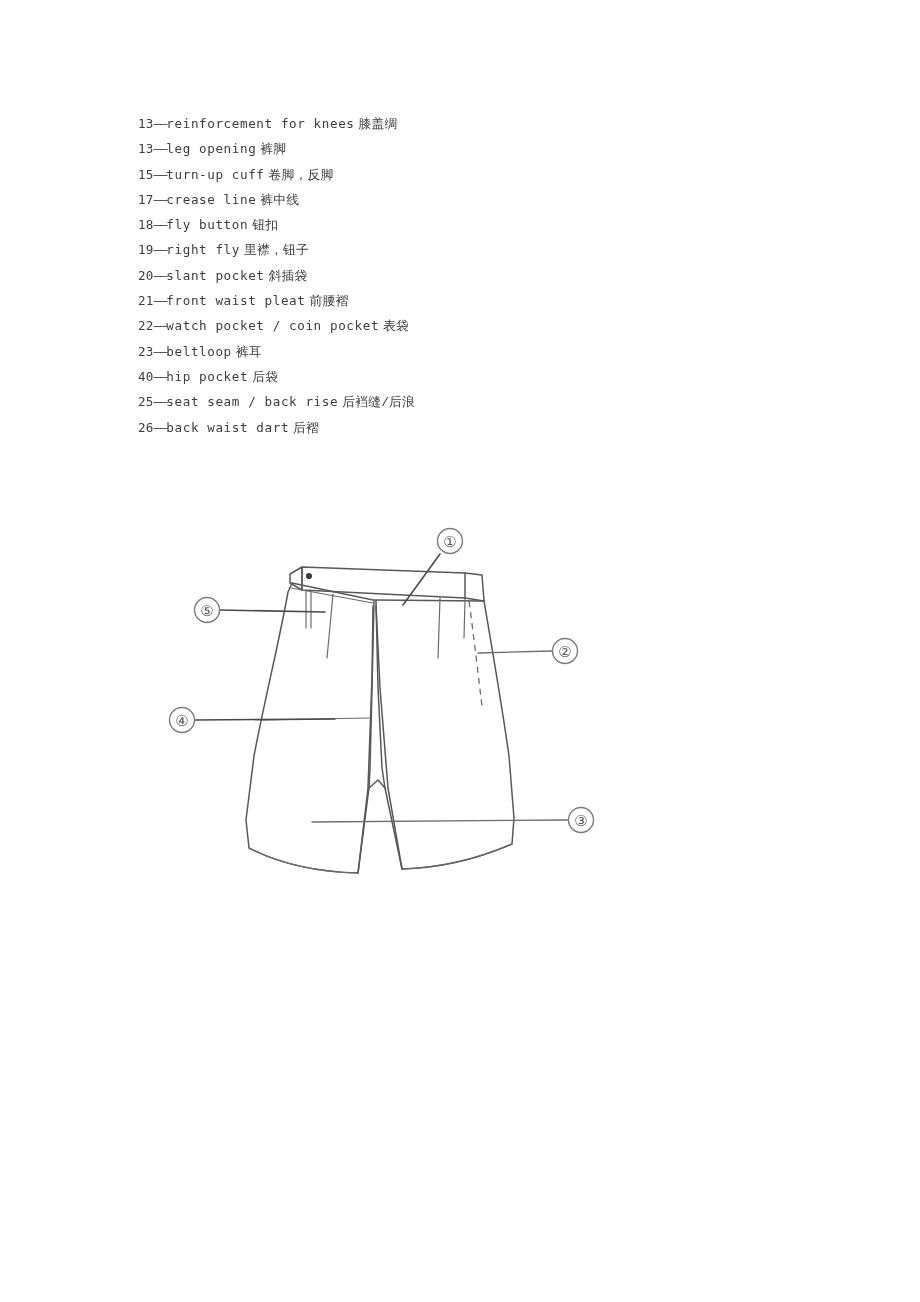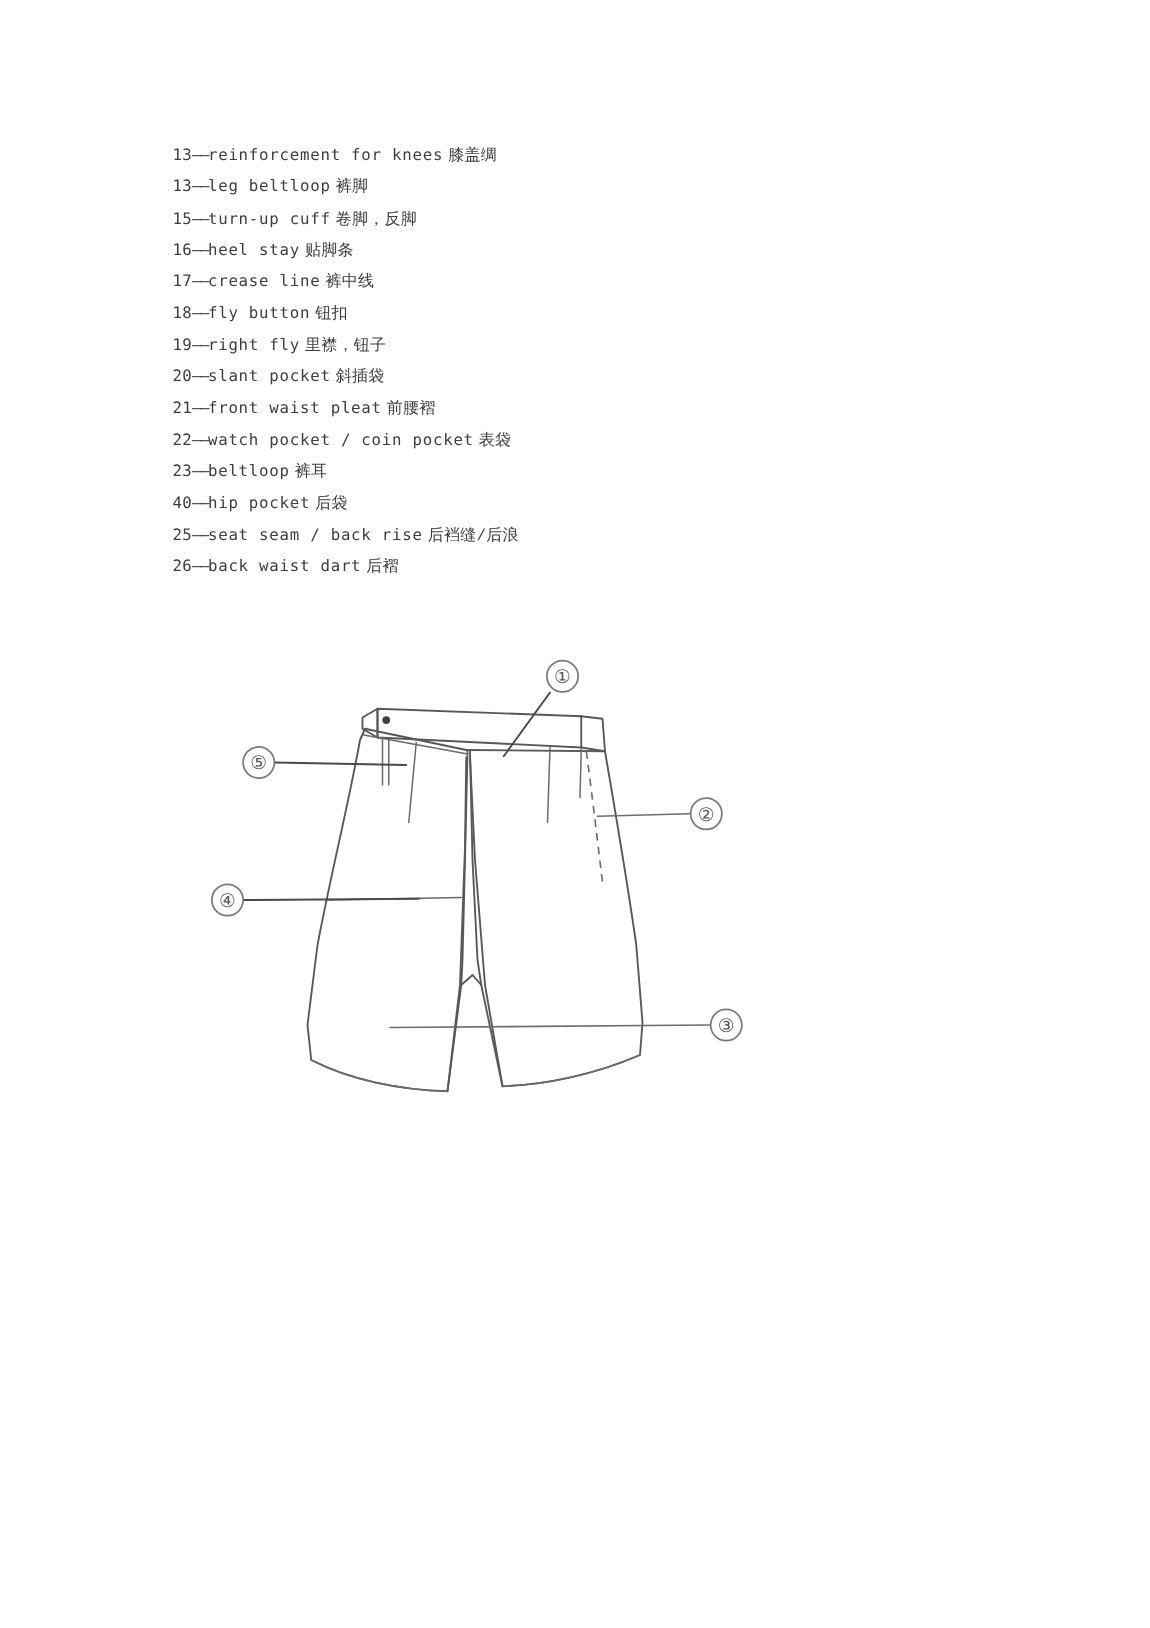--- a/index.html
+++ b/index.html
@@ -109,23 +109,22 @@
   .btn-dot {
     fill: #3f3f41;
     stroke: none;
   }
 </style>
 </head>
 <body>
 
 <div id="glossary">
     <div class="gloss-line"><span class="num">13</span><span class="dash">——</span><span class="en">reinforcement for knees</span><span class="zh">膝盖绸</span></div>
-    <div class="gloss-line"><span class="num">13</span><span class="dash">——</span><span class="en">leg beltloop</span><span class="zh">裤脚</span></div>
+    <div class="gloss-line"><span class="num">13</span><span class="dash">——</span><span class="en">leg opening</span><span class="zh">裤脚</span></div>
     <div class="gloss-line"><span class="num">15</span><span class="dash">——</span><span class="en">turn-up cuff</span><span class="zh">卷脚，反脚</span></div>
-    <div class="gloss-line"><span class="num">16</span><span class="dash">——</span><span class="en">heel stay</span><span class="zh">贴脚条</span></div>
     <div class="gloss-line"><span class="num">17</span><span class="dash">——</span><span class="en">crease line</span><span class="zh">裤中线</span></div>
     <div class="gloss-line"><span class="num">18</span><span class="dash">——</span><span class="en">fly button</span><span class="zh">钮扣</span></div>
     <div class="gloss-line"><span class="num">19</span><span class="dash">——</span><span class="en">right fly</span><span class="zh">里襟，钮子</span></div>
     <div class="gloss-line"><span class="num">20</span><span class="dash">——</span><span class="en">slant pocket</span><span class="zh">斜插袋</span></div>
     <div class="gloss-line"><span class="num">21</span><span class="dash">——</span><span class="en">front waist pleat</span><span class="zh">前腰褶</span></div>
     <div class="gloss-line"><span class="num">22</span><span class="dash">——</span><span class="en">watch pocket / coin pocket</span><span class="zh">表袋</span></div>
     <div class="gloss-line"><span class="num">23</span><span class="dash">——</span><span class="en">beltloop</span><span class="zh">裤耳</span></div>
     <div class="gloss-line"><span class="num">40</span><span class="dash">——</span><span class="en">hip pocket</span><span class="zh">后袋</span></div>
     <div class="gloss-line"><span class="num">25</span><span class="dash">——</span><span class="en">seat seam / back rise</span><span class="zh">后裆缝/后浪</span></div>
     <div class="gloss-line"><span class="num">26</span><span class="dash">——</span><span class="en">back waist dart</span><span class="zh">后褶</span></div>

